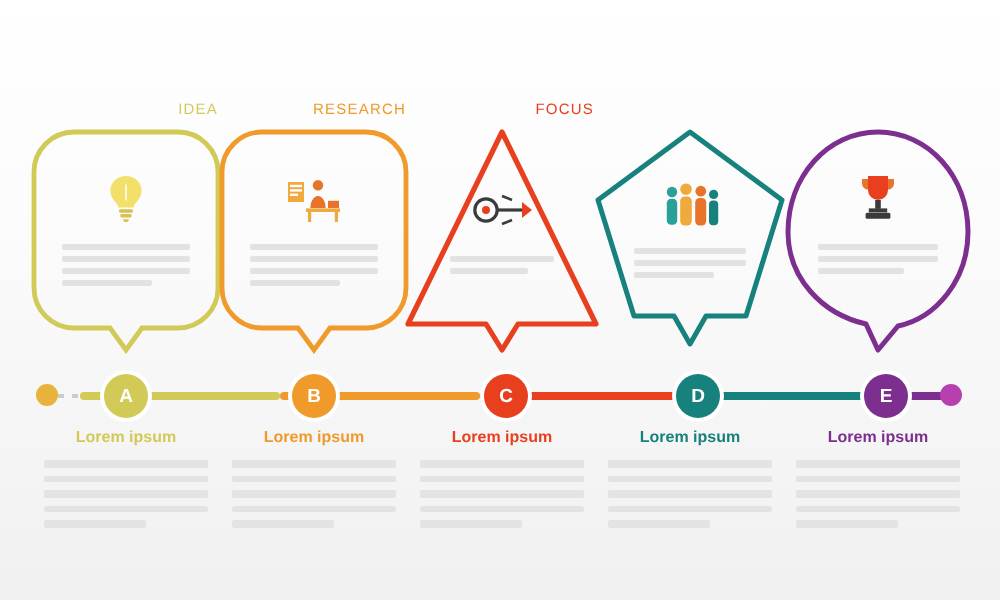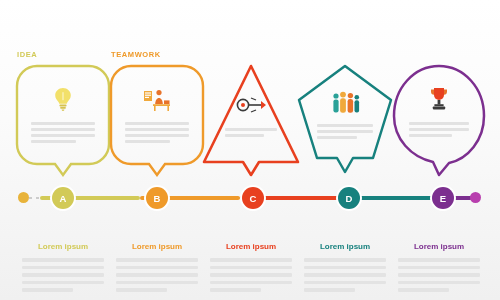--- a/index.html
+++ b/index.html
@@ -20,24 +20,24 @@
     position: absolute;
     top: 0;
     width: 92px;
     height: 300px;
   }
 
   .title {
     position: absolute;
     top: 50px;
     left: 0; right: 0;
-    text-align: left;
+    text-align: right;
     font-size: 7.5px;
     letter-spacing: 0.6px;
-    font-weight: 700;
+    font-weight: 400;
   }
 
   
   .shape-wrap {
     position: absolute;
     top: 62px;
     left: -4px;
     width: 100px;
     height: 115px;
   }
@@ -105,21 +105,20 @@
     justify-content: center;
     box-shadow: 0 0 0 2px #ffffff;
   }
 
   
   .bottom {
     position: absolute;
     top: 214px;
     left: 0;
     width: 92px;
-    margin-top: 28px;
   }
   .bottom .lorem {
     text-align: center;
     font-size: 8px;
     font-weight: 700;
     margin-bottom: 7px;
   }
   .bottom .blines { padding: 0 5px; }
   .bottom .bl {
     height: 3.5px;
@@ -182,21 +181,21 @@
         <div class="bl" style="width:100%"></div>
         <div class="bl" style="width:100%"></div>
         <div class="bl" style="width:100%"></div>
         <div class="bl" style="width:100%"></div>
         <div class="bl" style="width:62%"></div>
       </div>
     </div>
   </div>
 
   <div class="col" style="left:111px;">
-    <div class="title" style="color:#ef9a2a;">TEAMWORK</div>
+    <div class="title" style="color:#ef9a2a;">RESEARCH</div>
 
     <div class="shape-wrap">
       <svg width="100" height="115" viewBox="0 0 100 115">
         <path d="M24,4 H76 A20,20 0 0 1 96,24 V82 A20,20 0 0 1 76,102 H58 L50,113 L42,102 H24 A20,20 0 0 1 4,82 V24 A20,20 0 0 1 24,4 Z" fill="none" stroke="#ef9a2a" stroke-width="2.4"></path>
       </svg>
       <div class="icon-box">
         <svg width="30" height="26" viewBox="0 0 30 26">
           <rect x="2" y="5" width="8" height="10" fill="#f0a93c"></rect>
           <rect x="3" y="6.4" width="6" height="1.2" fill="#ffffff"></rect>
           <rect x="3" y="8.6" width="6" height="1.2" fill="#ffffff"></rect>
@@ -223,20 +222,21 @@
         <div class="bl" style="width:100%"></div>
         <div class="bl" style="width:100%"></div>
         <div class="bl" style="width:100%"></div>
         <div class="bl" style="width:100%"></div>
         <div class="bl" style="width:62%"></div>
       </div>
     </div>
   </div>
 
   <div class="col" style="left:205px;">
+    <div class="title" style="color:#e8401f;">FOCUS</div>
 
     <div class="shape-wrap">
       <svg width="100" height="115" viewBox="0 0 100 115">
         <path d="M50,4 L97,100 H58 L50,113 L42,100 H3 Z" fill="none" stroke="#e8401f" stroke-width="2.6" stroke-linejoin="round"></path>
       </svg>
       <div class="icon-box" style="top:28px;">
         <svg width="34" height="22" viewBox="0 0 34 22">
           <circle cx="9" cy="11" r="5.6" fill="none" stroke="#3b3b3b" stroke-width="1.6"></circle>
           <circle cx="9" cy="11" r="2" fill="#e8401f"></circle>
           <path d="M14 11 H28" stroke="#3b3b3b" stroke-width="1.6"></path>

